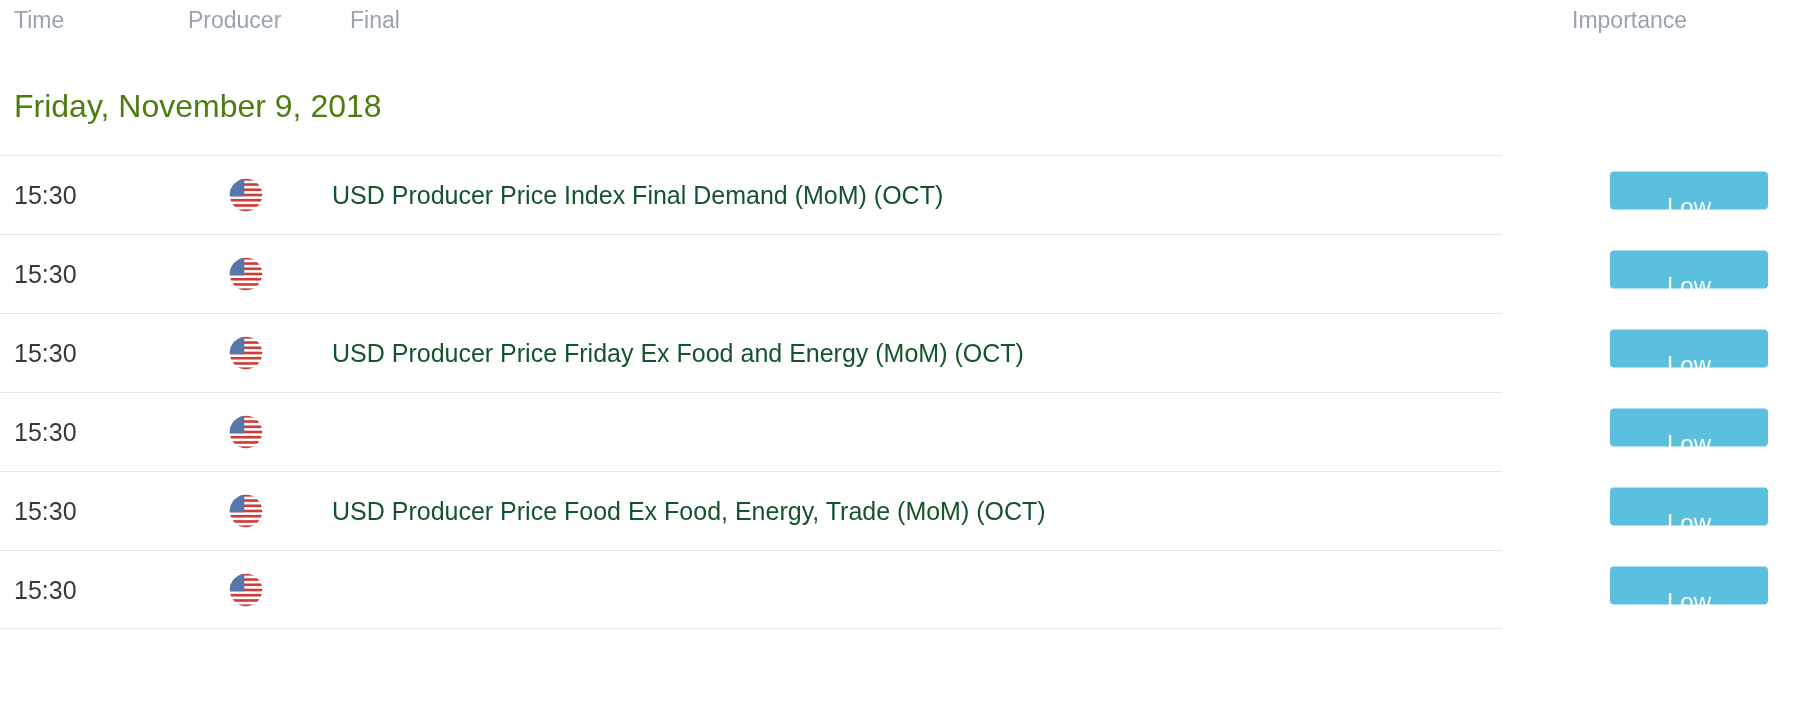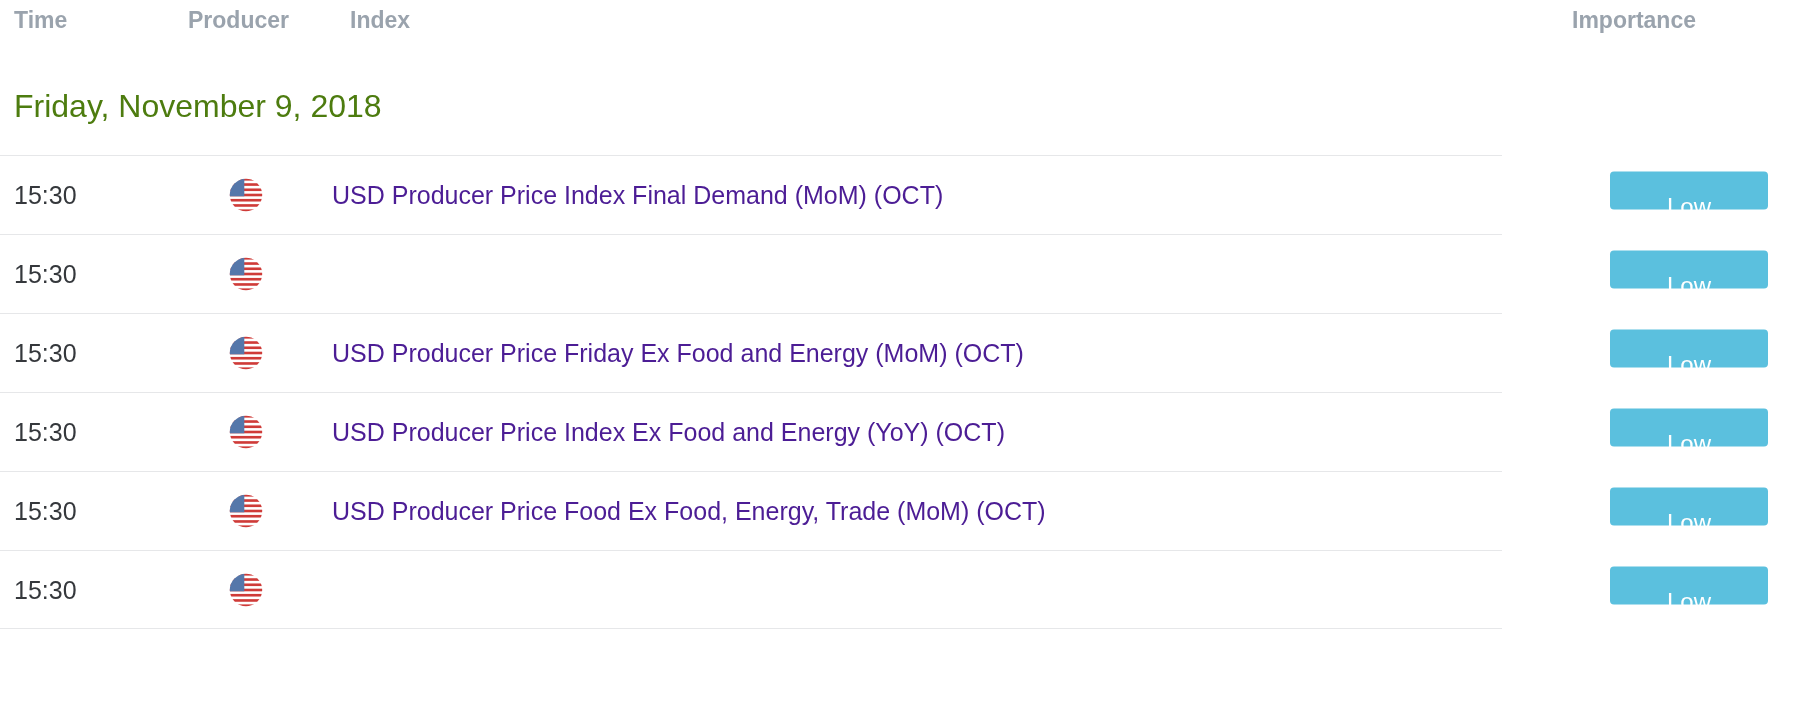--- a/index.html
+++ b/index.html
@@ -27,21 +27,21 @@
     position: relative;
     height: 56px;
   }
   .col-header {
     position: absolute;
     top: 6px;
     font-size: 23px;
     line-height: 28px;
     color: #9aa3ad;
     white-space: nowrap;
-    font-weight: 700;
+    font-weight: 400;
   }
   .col-header.time      { left: 14px; }
   .col-header.currency  { left: 188px; }
   .col-header.event     { left: 350px; }
   .col-header.importance{ left: 1572px; }
 
   
   .date-heading {
     position: absolute;
     left: 14px;
@@ -84,21 +84,21 @@
   }
   .cell-currency {
     left: 229px;
     width: 34px;
     height: 34px;
   }
   .cell-event {
     left: 332px;
     font-size: 25px;
     line-height: 30px;
-    color: #4c1d95;
+    color: #14532d;
   }
   .cell-importance {
     left: 1610px;
   }
 
   
   .flag-icon {
     display: block;
     width: 34px;
     height: 34px;
@@ -132,21 +132,21 @@
   }
 </style>
 </head>
 <body>
 
 <div class="calendar">
 
   <div class="col-headers">
     <div class="col-header time">Time</div>
     <div class="col-header currency">Producer</div>
-    <div class="col-header event">Index</div>
+    <div class="col-header event">Final</div>
     <div class="col-header importance">Importance</div>
   </div>
 
   <div class="date-heading">Friday, November 9, 2018</div>
 
   <div class="rows">
   <div class="event-row">
     <div class="cell cell-time">15:30</div>
     <div class="cell cell-currency" title="USD">
       <span class="flag-icon">
@@ -252,21 +252,20 @@
             <rect x="0" y="10.46" width="34" height="2.62" fill="#cf3b38"></rect>
             <rect x="0" y="15.69" width="34" height="2.62" fill="#cf3b38"></rect>
             <rect x="0" y="20.92" width="34" height="2.62" fill="#cf3b38"></rect>
             <rect x="0" y="26.15" width="34" height="2.62" fill="#cf3b38"></rect>
             <rect x="0" y="31.38" width="34" height="2.62" fill="#cf3b38"></rect>
             <rect x="0" y="0" width="15.3" height="18.3" fill="#5577aa"></rect>
           </g>
         </svg>
       </span>
     </div>
-    <div class="cell cell-event">USD Producer Price Index Ex Food and Energy (YoY) (OCT)</div>
     <div class="cell cell-importance">
       <button class="importance-badge" style="background: rgb(91, 192, 222); color: rgb(255, 255, 255);">Low</button>
     </div>
   </div>
 
   <div class="event-row">
     <div class="cell cell-time">15:30</div>
     <div class="cell cell-currency" title="USD">
       <span class="flag-icon">
         <svg viewBox="0 0 34 34" xmlns="http://www.w3.org/2000/svg" aria-hidden="true">

